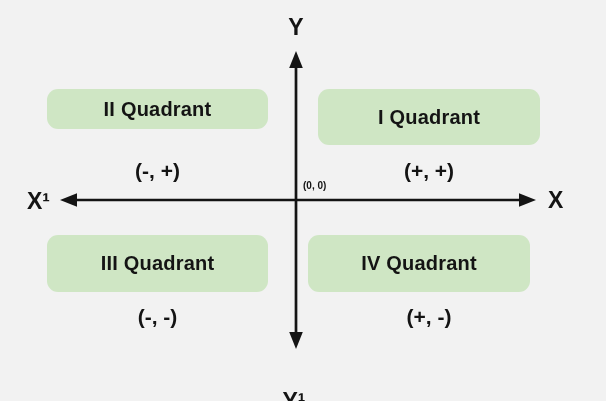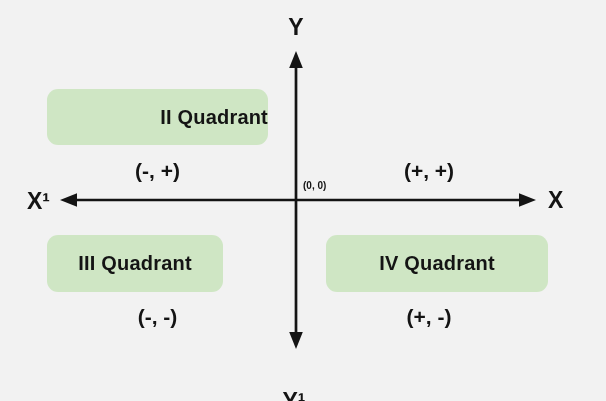--- a/index.html
+++ b/index.html
@@ -23,24 +23,24 @@
   .qbox {
     position: absolute;
     background: var(--box, #cfe6c4);
     border-radius: 11px;
     display: flex;
     align-items: center;
     justify-content: center;
     font-size: 20px;
     letter-spacing: 0.2px;
   }
-  .qbox-tl { left: 47px;  top: 89px;  width: 221px; height: 56px; justify-content: flex-end; }
+  .qbox-tl { left: 47px;  top: 89px;  width: 221px; height: 40px; }
   .qbox-tr { left: 318px; top: 89px;  width: 222px; height: 56px; }
-  .qbox-bl { left: 47px;  top: 235px; width: 176px; height: 57px; align-items: center; }
-  .qbox-br { left: 326px; top: 235px; width: 222px; height: 57px; }
+  .qbox-bl { left: 47px;  top: 235px; width: 221px; height: 57px; align-items: center; }
+  .qbox-br { left: 308px; top: 235px; width: 222px; height: 57px; }
   .signs {
     position: absolute;
     font-size: 21px;
     text-align: center;
     line-height: 30px;
   }
   .signs-tl { left: 47px;  top: 156px; width: 221px; }
   .signs-tr { left: 318px; top: 156px; width: 222px; }
   .signs-bl { left: 47px;  top: 302px; width: 221px; }
   .signs-br { left: 318px; top: 302px; width: 222px; }
@@ -76,20 +76,23 @@
     <g stroke="var(--axis, #141414)" fill="var(--axis, #141414)">
       <line x1="73" y1="200" x2="523" y2="200" stroke-width="2.7"></line>
       <polygon points="60,200 77,193.2 77,206.8" stroke="none"></polygon>
       <polygon points="536,200 519,193.2 519,206.8" stroke="none"></polygon>
     </g>
   </svg>
 
   <div class="qbox qbox-tl">
     <span>II Quadrant</span>
   </div>
+  <div class="qbox qbox-tr">
+    <span>I Quadrant</span>
+  </div>
   <div class="qbox qbox-bl">
     <span>III Quadrant</span>
   </div>
   <div class="qbox qbox-br">
     <span>IV Quadrant</span>
   </div>
 
   <div class="signs signs-tl">(-, +)</div>
   <div class="signs signs-tr">(+, +)</div>
   <div class="signs signs-bl">(-, -)</div>

